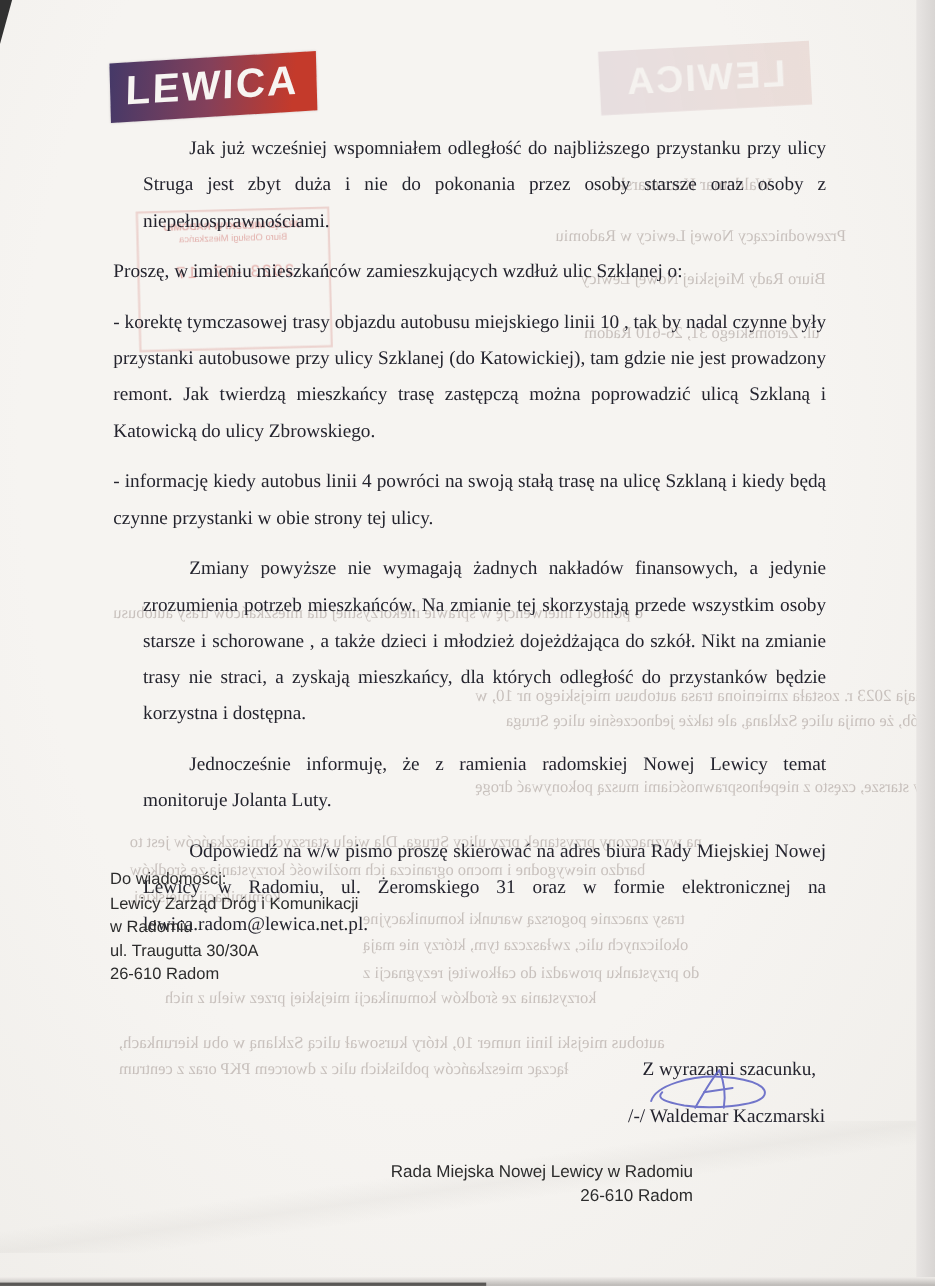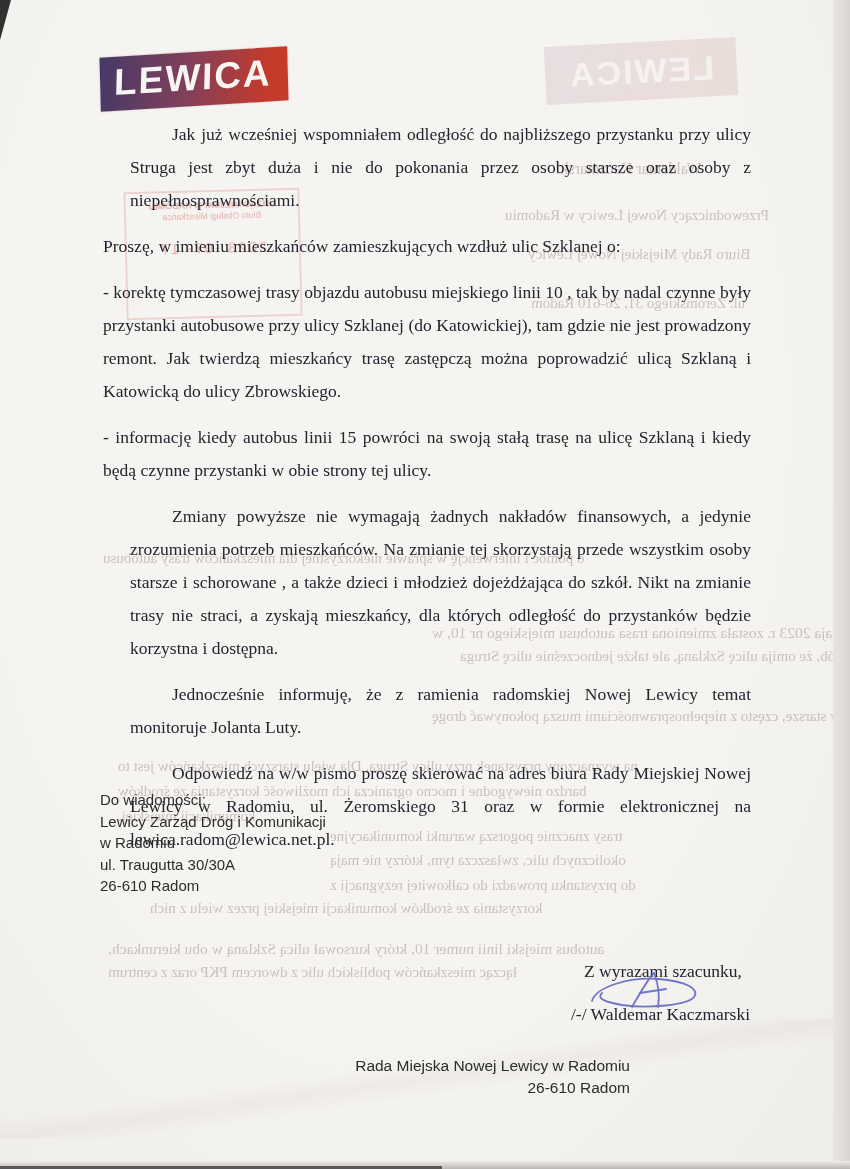--- a/index.html
+++ b/index.html
@@ -122,21 +122,21 @@
   <div class="bleed-line" style="left:330px;top:852px;font-size:15px;">okolicznych  ulic,  zwłaszcza  tym,  którzy  nie  mają</div>
   <div class="bleed-line" style="left:330px;top:877px;font-size:15px;">do przystanku  prowadzi  do całkowitej  rezygnacji  z</div>
   <div class="bleed-line" style="left:150px;top:900px;font-size:15px;">korzystania ze środków komunikacji miejskiej przez wielu z nich</div>
   <div class="bleed-line" style="left:108px;top:940px;font-size:15.5px;">autobus miejski linii numer 10, który kursował ulicą Szklaną w obu kierunkach,</div>
   <div class="bleed-line" style="left:108px;top:964px;font-size:15px;">łącząc mieszkańców pobliskich ulic z dworcem PKP oraz z  centrum</div>
 
   <div class="body-text">
     <p class="indent">Jak już wcześniej wspomniałem odległość do najbliższego przystanku przy ulicy Struga  jest zbyt duża i nie do pokonania przez  osoby starsze oraz  osoby z niepełnosprawnościami.</p>
     <p class="noj">Proszę, w imieniu mieszkańców zamieszkujących wzdłuż ulic Szklanej o:</p>
     <p>- korektę tymczasowej trasy  objazdu autobusu miejskiego linii 10 , tak by nadal czynne były przystanki autobusowe przy ulicy Szklanej (do Katowickiej), tam gdzie nie jest prowadzony remont. Jak twierdzą mieszkańcy trasę zastępczą można poprowadzić ulicą Szklaną i  Katowicką do ulicy Zbrowskiego.</p>
-    <p>- informację kiedy autobus linii 15 powróci na swoją stałą  trasę na  ulicę Szklaną i kiedy będą czynne  przystanki w obie strony tej ulicy.</p>
+    <p>- informację kiedy autobus linii 4 powróci na swoją stałą  trasę na  ulicę Szklaną i kiedy będą czynne  przystanki w obie strony tej ulicy.</p>
     <p class="indent">Zmiany powyższe nie wymagają żadnych nakładów finansowych, a jedynie zrozumienia potrzeb mieszkańców. Na zmianie tej skorzystają przede wszystkim osoby starsze i schorowane , a także dzieci i młodzież dojeżdżająca do szkół. Nikt na zmianie trasy nie straci, a zyskają mieszkańcy, dla których odległość  do przystanków będzie korzystna i dostępna.</p>
     <p class="indent">Jednocześnie  informuję, że z ramienia radomskiej Nowej Lewicy temat monitoruje Jolanta Luty.</p>
     <p class="indent">Odpowiedź na w/w pismo proszę skierować na adres biura Rady Miejskiej Nowej Lewicy  w  Radomiu,  ul.  Żeromskiego  31  oraz  w  formie  elektronicznej  na lewica.radom@lewica.net.pl.</p>
   </div>
 
   <div class="cc">
     <div>Do  wiadomości:</div>
     <div>Lewicy  Zarząd Dróg  i  Komunikacji</div>
     <div>w Radomiu</div>
     <div>ul. Traugutta 30/30A</div>

